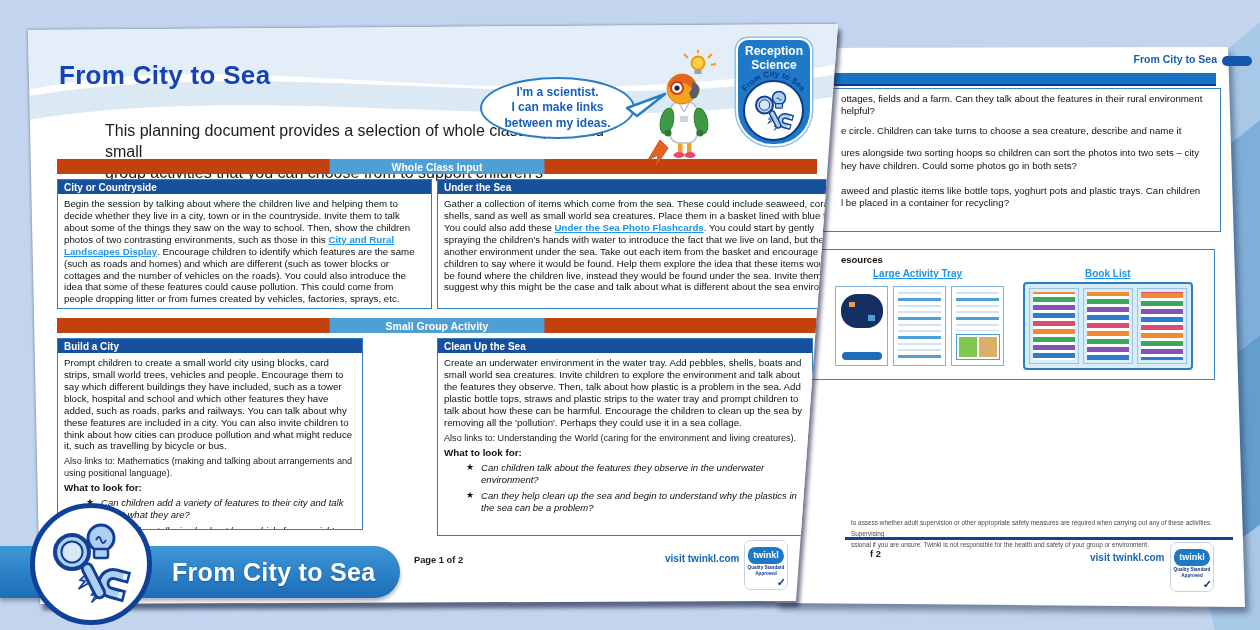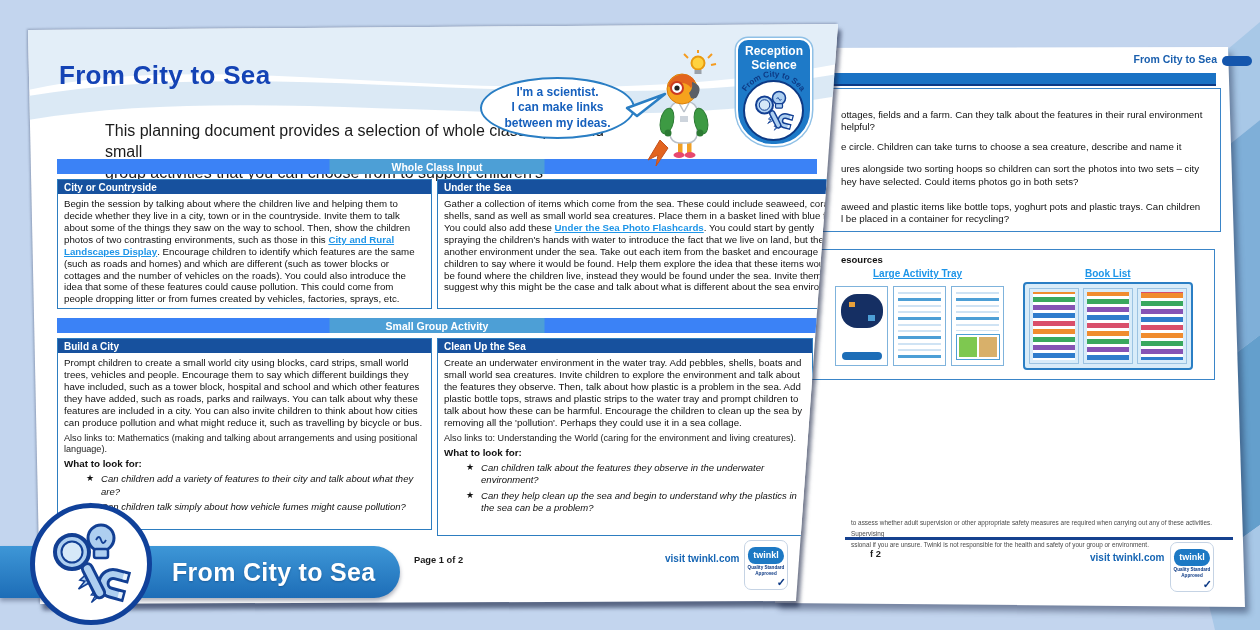--- a/index.html
+++ b/index.html
@@ -32,21 +32,21 @@
   .parrot { position:absolute; left:618px; top:26px; z-index:2; }
 
   .badge { position:absolute; left:708px; top:14px; width:76px; height:108px;
     background:#1e7ac8; border:2.5px solid #fff; border-radius:12px 12px 36px 36px;
     box-shadow:0 0 0 1.5px #8fc0e6; z-index:3; text-align:center; }
   .badge-title { font-size:12px; font-weight:bold; color:#fff; line-height:1.15; padding-top:5px; }
   .badge-curve { position:absolute; left:0; top:27px; width:71px; height:30px; }
   .badge-circle { position:absolute; left:5px; bottom:3px; width:61px; height:61px; background:#fff;
     border:2px solid #0d3a85; border-radius:50%; display:flex; align-items:center; justify-content:center; }
 
-  .section-bar { position:absolute; left:29px; width:760px; height:15px; background:#3b82f6;
+  .section-bar { position:absolute; left:29px; width:760px; height:15px; background:#c2410c;
     display:flex; align-items:center; justify-content:center; }
   .section-bar .mid { position:absolute; left:50%; transform:translateX(-50%); width:215px; height:100%;
     background:#4d9fd6; display:flex; align-items:center; justify-content:center; }
   .section-bar .mid span { font-size:10.5px; font-weight:bold; color:#fff; }
 
   .abox { position:absolute; border:1.5px solid #2d7dc0; background:#fff; overflow:hidden; }
   .abox-head { height:14px; background:#17519e; color:#fff; font-size:10px; font-weight:bold;
     display:flex; align-items:center; padding-left:6px; }
   .abox-body { padding:4px 6px 2px 6px; font-size:9.7px; line-height:1.23; color:#111; }
   .doc-link { color:#1e95e8; font-weight:bold; text-decoration:underline; cursor:pointer; }
@@ -77,21 +77,21 @@
 
   
   #p2wrap { left:775px; top:40px; width:492px; height:576px;
     filter:drop-shadow(4px 6px 3px rgba(22,33,66,.45)); z-index:2; }
   #page2 { left:0; top:0; width:490px; height:572px;
     clip-path:polygon(0px 8px, 453px 7px, 470px 567px, 0px 563px); }
   .p2-header { position:absolute; left:300px; top:13px; width:142px; text-align:right;
     font-size:10.5px; font-weight:bold; color:#1a5fae; }
   .p2-bar { position:absolute; left:0; top:33px; width:441px; height:13px; background:#1a72c4; border-bottom:2px solid #0d3a85; }
   .p2-textbox { position:absolute; left:0; top:48px; width:446px; height:144px;
-    border:1.5px solid #3a85c8; border-left:none; padding:20px 8px 0 66px;
+    border:1.5px solid #3a85c8; border-left:none; padding:4px 8px 0 66px;
     font-size:9.7px; line-height:1.25; color:#111; }
   .p2-textbox p { margin:0; }
   .p2-resources { position:absolute; left:0; top:209px; width:440px; height:131px;
     border:1.5px solid #3a85c8; border-left:none; }
   .res-label { position:absolute; left:66px; top:4px; font-size:9.5px; font-weight:bold; color:#111; }
   .res-link { position:absolute; font-size:10px; }
   .thumb-row { position:absolute; top:36px; display:flex; gap:5px; }
   .mini-page { width:53px; height:80px; background:#fff; border:1.5px solid #7fb3dc; position:relative; overflow:hidden; }
   .mini-lines { position:absolute; left:4px; right:4px; top:5px; bottom:5px;
     background:repeating-linear-gradient(180deg,#cfe3f4 0 2px,#fff 2px 6px, #4d9fd6 6px 9px, #fff 9px 13px, #cfe3f4 13px 15px, #fff 15px 19px); }
@@ -152,21 +152,21 @@
 <div class="page-wrap" id="p2wrap">
   <div class="sheet" id="page2">
     <div class="p2-header">From City to Sea</div>
     <div class="p2-bar"></div>
 
     <div class="p2-textbox">
       <p class="pre">ottages, fields and a farm. Can they talk about the features in their rural environment
 helpful?</p>
       <p class="pre" style="margin-top:8px">e circle. Children can take turns to choose a sea creature, describe and name it</p>
       <p class="pre" style="margin-top:10px">ures alongside two sorting hoops so children can sort the photos into two sets – city
-hey have selected. Could items photos go in both sets?</p>
+hey have children. Could some photos go in both sets?</p>
       <p class="pre" style="margin-top:13px">aweed and plastic items like bottle tops, yoghurt pots and plastic trays. Can children
 l be placed in a container for recycling?</p>
     </div>
 
     <div class="p2-resources">
       <div class="res-label">esources</div>
       <a class="res-link doc-link" style="left:98px; top:18px;">Large Activity Tray</a>
       <a class="res-link doc-link" style="left:310px; top:18px;">Book List</a>
 
       <div class="thumb-row" style="left:60px;">
@@ -298,21 +298,21 @@
         <span>Gather a collection of items which come from the sea. These could include seaweed, coral, shells, sand as well as small world sea creatures. Place them in a basket lined with blue fabric. You could also add these </span><a class="doc-link">Under the Sea Photo Flashcards</a><span>. You could start by gently spraying the children's hands with water to introduce the fact that we live on land, but there is another environment under the sea. Take out each item from the basket and encourage children to say where it would be found. Help them explore the idea that these items would not be found where the children live, instead they would be found under the sea. Invite them to suggest why this might be the case and talk about what is different about the sea environment.</span>
       </div>
     </div>
 
     <div class="section-bar" style="top:294px;">
       <div class="mid">
             <span>Small Group Activity</span>
           </div>
     </div>
 
-    <div class="abox" style="left:29px; top:314px; width:375px; height:192px;">
+    <div class="abox" style="left:29px; top:314px; width:306px; height:192px;">
       <div class="abox-head">Build a City</div>
       <div class="abox-body">
         <span>Prompt children to create a small world city using blocks, card strips, small world trees, vehicles and people. Encourage them to say which different buildings they have included, such as a tower block, hospital and school and which other features they have added, such as roads, parks and railways. You can talk about why these features are included in a city. You can also invite children to think about how cities can produce pollution and what might reduce it, such as travelling by bicycle or bus.</span>
         <div class="also-links">Also links to: Mathematics (making and talking about arrangements and using positional language).</div>
         <div class="what-label">What to look for:</div>
         <div class="bullet">
           <span class="star">★</span>
           <span>Can children add a variety of features to their city and talk about what they are?</span>
         </div>
         <div class="bullet">

